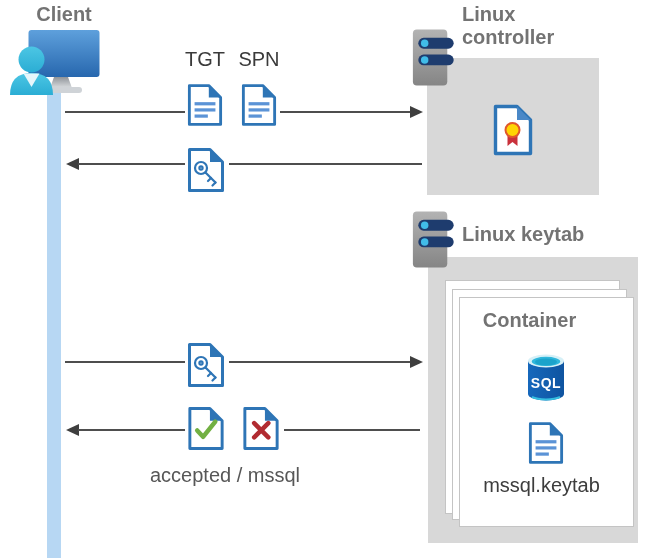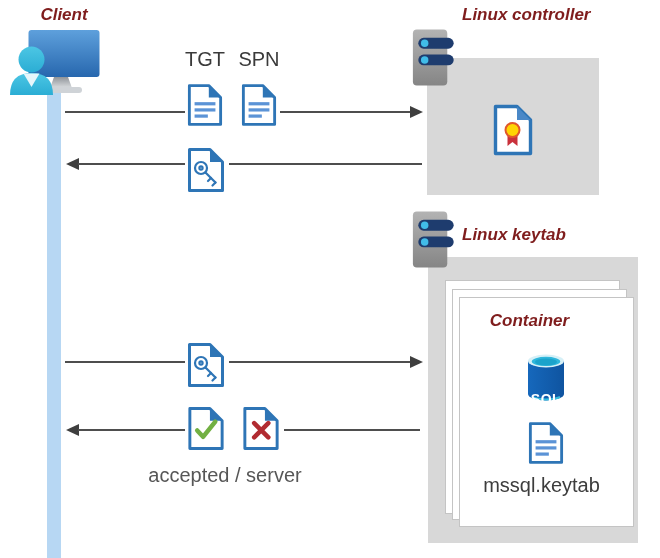--- a/index.html
+++ b/index.html
@@ -1,40 +1,40 @@
 <!DOCTYPE html>
 <html><head>
 <meta charset="utf-8">
 <style>
   html,body{margin:0;padding:0;background:#fff;}
   #stage{
     position:relative;width:660px;height:558px;background:#ffffff;
     font-family:"Liberation Sans", sans-serif;overflow:hidden;
   }
   .abs{position:absolute;}
-  .title{font-weight:bold;color:#7f1d1d;font-size:17px;line-height:23px;font-style:italic;}
+  .title{font-weight:bold;color:#737373;font-size:20px;line-height:23px;}
   .lbl{color:#3a3a3a;font-size:20px;}
   .ctr{text-align:center;}
   
   #lifeline{left:47px;top:88px;width:14px;height:470px;background:#b7d7f3;z-index:1;}
   
   .graybox{background:#d8d8d8;z-index:1;}
   #dc-box{left:427px;top:58px;width:172px;height:137px;}
   #linux-box{left:428px;top:257px;width:210px;height:286px;}
   
   .page{background:#ffffff;border:1px solid #c4c4c4;z-index:2;}
   
   .aline{height:2px;background:#4e4e4e;z-index:3;}
   .ahead{width:0;height:0;border-top:6px solid transparent;border-bottom:6px solid transparent;z-index:3;}
   .ahead.right{border-left:13px solid #3f3f3f;}
   .ahead.left{border-right:13px solid #3f3f3f;}
   
   .icon{z-index:5;line-height:0;}
   svg{display:block;}
-  #sql-label{z-index:6;color:#ffffff;font-weight:bold;font-size:14px;letter-spacing:0.5px;margin-top:16px;}
+  #sql-label{z-index:6;color:#ffffff;font-weight:bold;font-size:14px;letter-spacing:0.5px;}
 </style>
 </head>
 <body>
 
 <div id="stage">
 
   <svg width="0" height="0" style="position:absolute">
     <defs>
       <linearGradient id="gMon" x1="0" y1="0" x2="0" y2="1">
         <stop offset="0" stop-color="#5ea0dc"></stop>
@@ -214,15 +214,15 @@
     <svg width="38" height="45" viewBox="0 0 38 46">
       <path d="M2.5,2.5 H23 L35.5,15 V43.5 H2.5 Z" fill="#fff" stroke="#2e75b6" stroke-width="3" stroke-linejoin="round"></path>
       <path d="M23,2.5 L35.5,15 H23 Z" fill="#2e75b6"></path>
       <g stroke="#b12b31" stroke-width="4.6" stroke-linecap="round">
         <path d="M12,17.5 L26.5,32"></path>
         <path d="M26.5,17.5 L12,32"></path>
       </g>
     </svg>
   </div>
 
-  <div class="abs ctr" style="left:125px;top:464px;width:200px;font-size:20px;color:#575757;">accepted / server</div>
+  <div class="abs ctr" style="left:125px;top:464px;width:200px;font-size:20px;color:#575757;">accepted / mssql</div>
 
 </div>
 
 </body></html>

